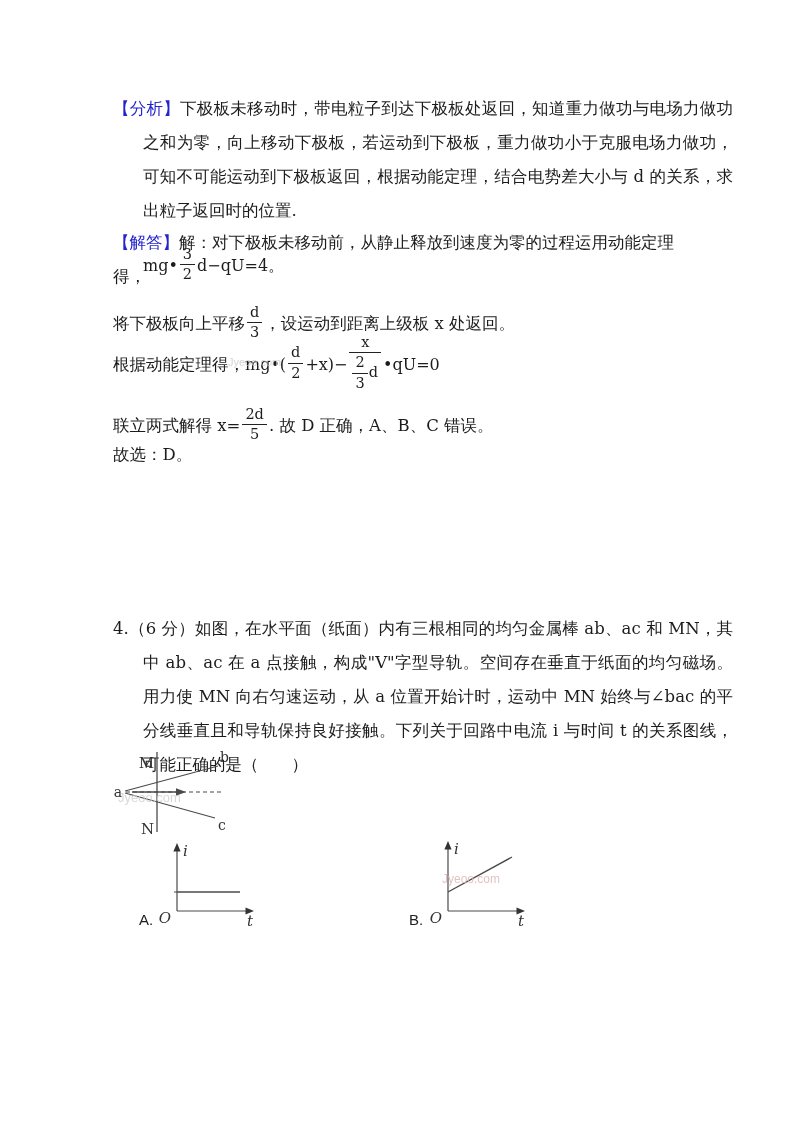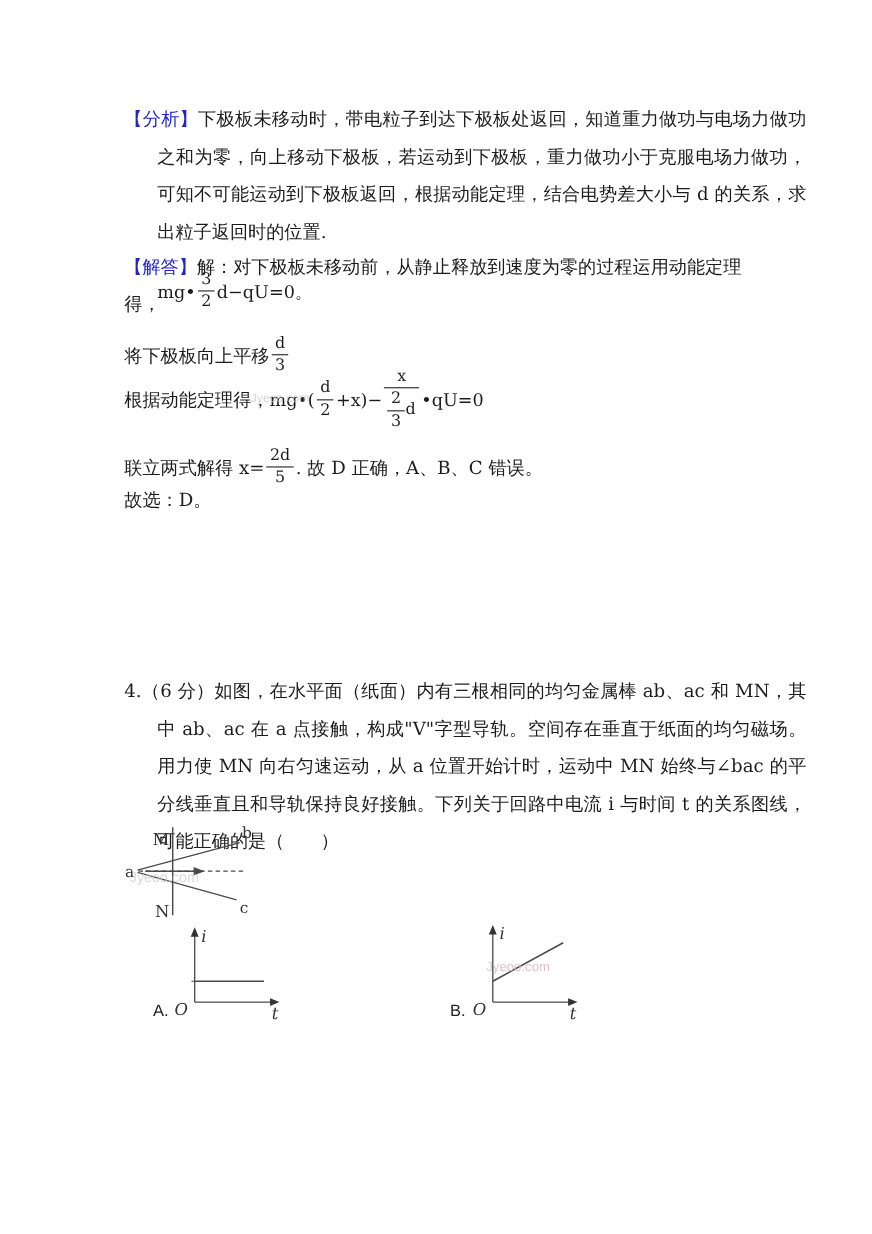--- a/index.html
+++ b/index.html
@@ -38,25 +38,25 @@
 
   <div class="blk hang" style="top:92px;">
     <span class="blue">【分析】</span><span>下极板未移动时，带电粒子到达下极板处返回，知道重力做功与电场力做功之和为零，向上移动下极板，若运动到下极板，重力做功小于克服电场力做功，可知不可能运动到下极板返回，根据动能定理，结合电势差大小与 d 的关系，求出粒子返回时的位置.</span>
   </div>
 
   <div class="blk" style="top:226px;">
     <span class="blue">【解答】</span><span>解：对下极板未移动前，从静止释放到速度为零的过程运用动能定理得，</span>
   </div>
 
   <div class="blk eqline ind" style="top:248px;">
-    <span>mg•</span><span class="frac"><span class="num">3</span><span class="den">2</span></span><span>d−qU=0。</span>
+    <span>mg•</span><span class="frac"><span class="num">3</span><span class="den">2</span></span><span>d−qU=4。</span>
   </div>
 
   <div class="blk" style="top:306px;font-size:16.5px;">
-    <span>将下极板向上平移</span><span class="frac"><span class="num">d</span><span class="den">3</span></span>
+    <span>将下极板向上平移</span><span class="frac"><span class="num">d</span><span class="den">3</span></span><span>，设运动到距离上级板 x 处返回。</span>
   </div>
 
   <div class="blk" style="top:336px;font-size:16.5px;">
     <span>根据动能定理得，</span><span class="eqline"><span>mg•(</span><span class="frac"><span class="num">d</span><span class="den">2</span></span><span>+x)−</span><span class="frac"><span class="num">x</span><span class="den"><span class="frac"><span class="num">2</span><span class="den">3</span></span><span>d</span></span></span><span>•qU=0</span></span>
   </div>
 
   <div class="blk" style="top:408px;font-size:16.5px;">
     <span>联立两式解得 x=</span><span class="frac"><span class="num">2d</span><span class="den">5</span></span><span>. 故 D 正确，A、B、C 错误。</span>
   </div>
 

